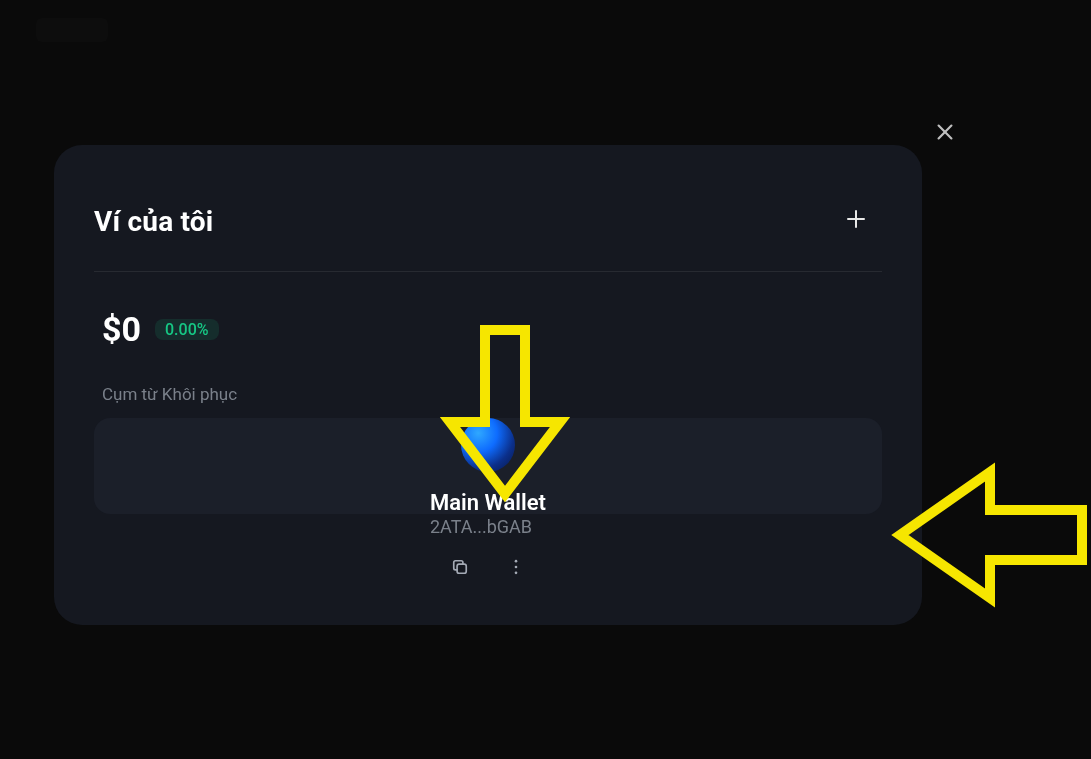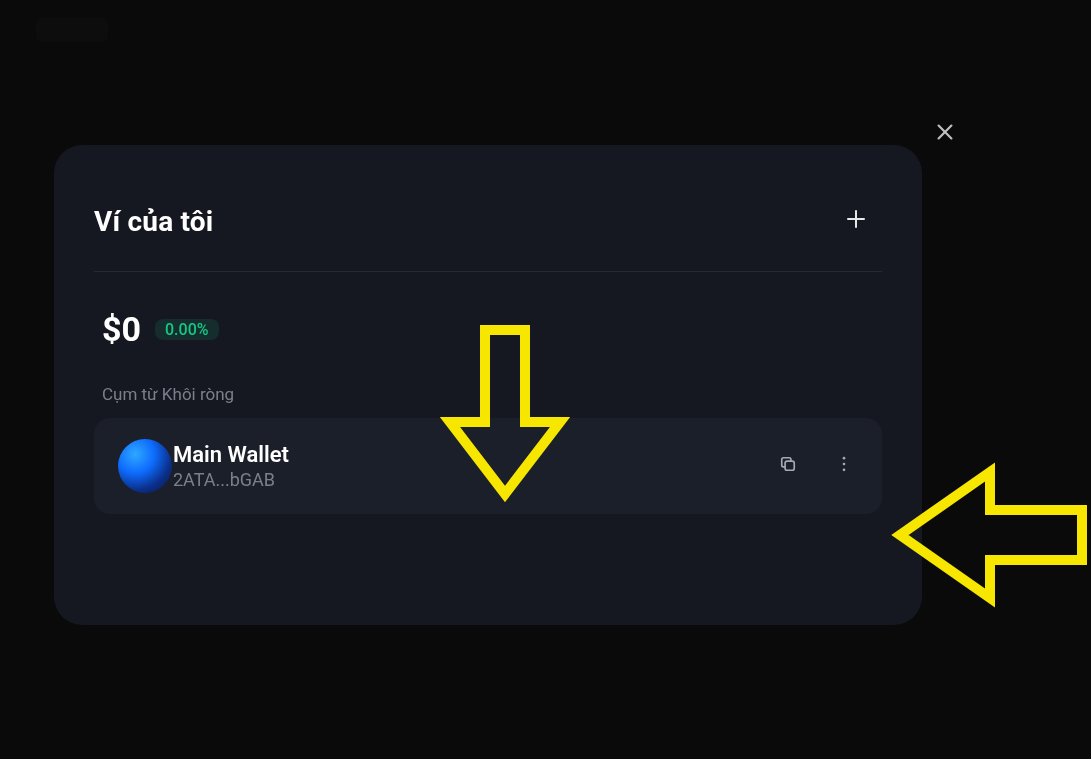--- a/index.html
+++ b/index.html
@@ -116,22 +116,23 @@
   }
 
   .wallet-row {
     margin-top: 14px;
     background: #1b1f29;
     border-radius: 16px;
     height: 96px;
     display: flex;
     align-items: center;
     padding: 0 24px;
-    gap: 1px;
-    cursor: pointer;
+    gap: 18px;
+    cursor: pointer;
+    flex-direction: column;
   }
   .avatar {
     width: 54px;
     height: 54px;
     border-radius: 50%;
     background: radial-gradient(92% 92% at 32% 28%, #2fa8ff 0%, #0e6cff 38%, #0b2f8a 72%, #081a52 100%);
     flex-shrink: 0;
   }
   .wallet-text { flex: 1; min-width: 0; }
   .wallet-name {
@@ -198,21 +199,21 @@
 
   <div class="divider"></div>
 
   <div class="stats">
     <div class="stat-row">
       <span class="amount">$0</span>
       <span class="pct-badge">0.00%</span>
     </div>
   </div>
 
-  <div class="section-label">Cụm từ Khôi ròng</div>
+  <div class="section-label">Cụm từ Khôi phục</div>
 
   <div class="wallet-row">
     <div class="avatar"></div>
     <div class="wallet-text">
       <div class="wallet-name">Main Wallet</div>
       <div class="wallet-addr">2ATA...bGAB</div>
     </div>
     <div class="row-actions">
       <div class="icon-btn">
         <span>

